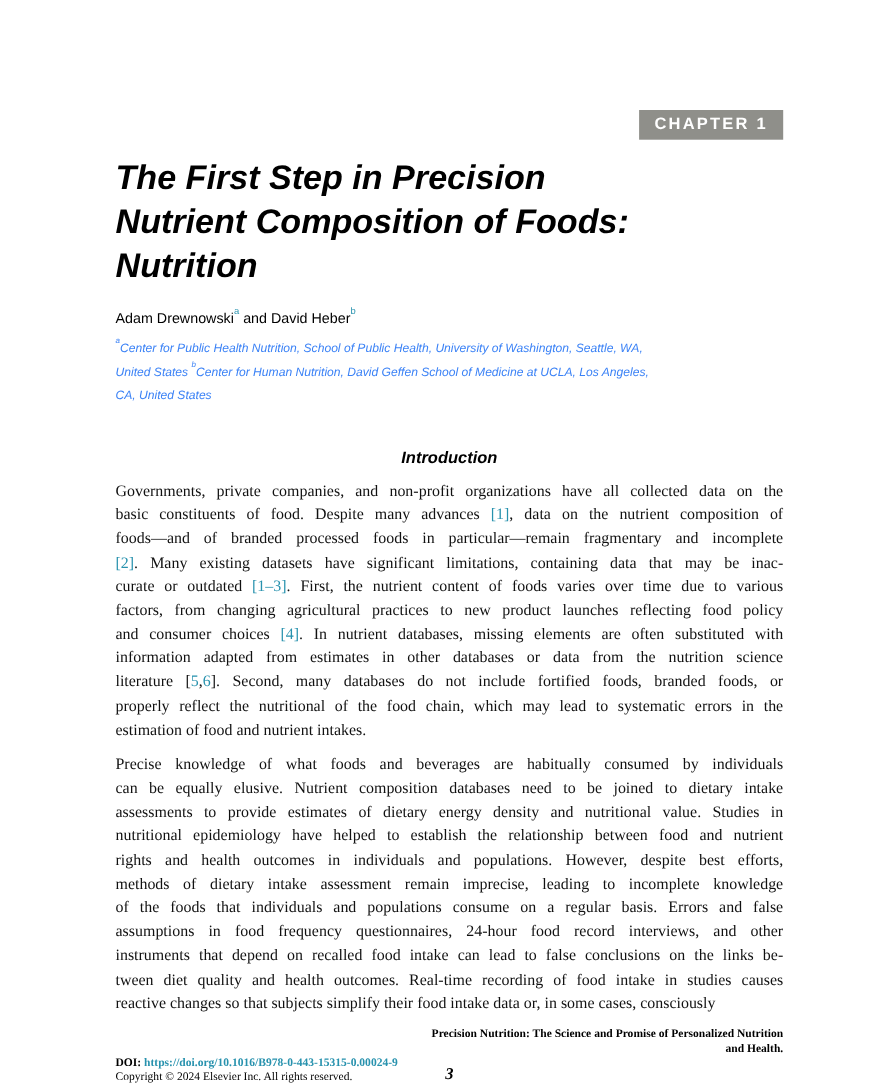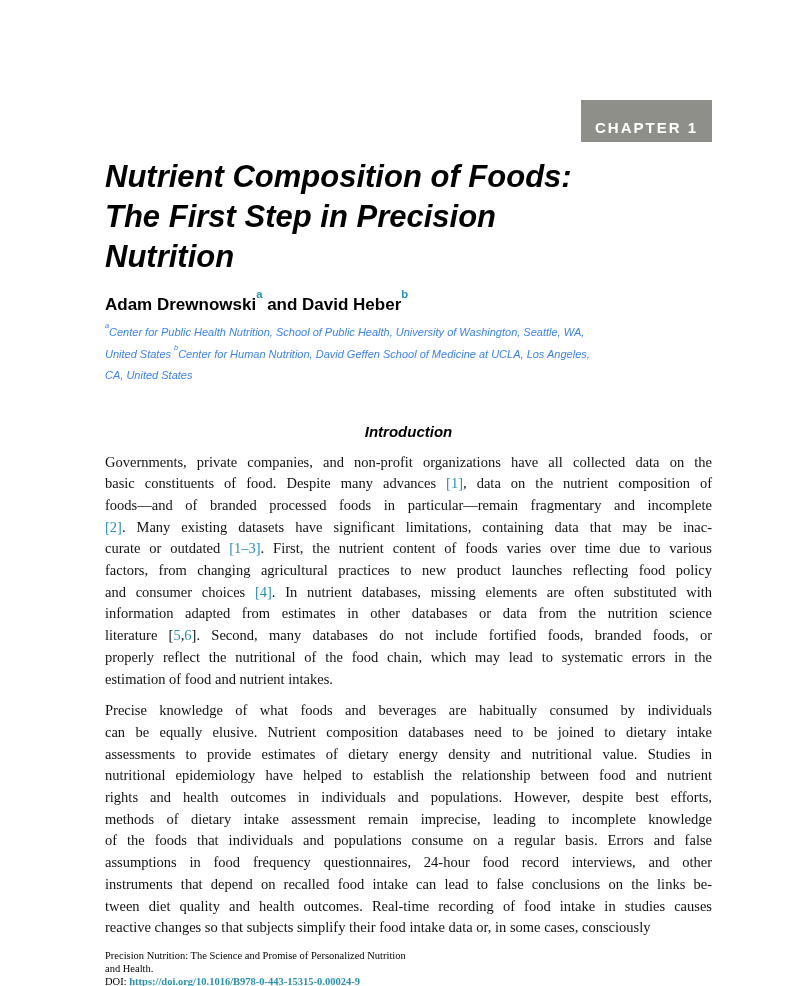--- a/index.html
+++ b/index.html
@@ -12,32 +12,32 @@
     width:800px;height:986px;box-sizing:border-box;
     padding:100px 88px 0 105px;
     position:relative;overflow:hidden;background:#ffffff;
     color:var(--text-black);
   }
   .badge-row{display:flex;justify-content:flex-end;}
   .chapter-badge{
     background:var(--badge-gray);color:#ffffff;
     font-family:"Liberation Sans",sans-serif;font-weight:700;
     font-size:15px;line-height:20px;letter-spacing:2px;
-    padding:18px 14px 4px 14px;
+    padding:3px 14px 4px 14px;
   }
   .title{
     margin:15px 0 0 0;
     font-family:"Liberation Sans",sans-serif;
     font-style:italic;font-weight:700;
     font-size:31px;line-height:40px;color:#000000;
   }
   .authors{
     margin:18px 0 0 0;
     font-family:"Liberation Sans",sans-serif;
-    font-weight:700;font-size:17px;line-height:20px;color:#000;
+    font-weight:400;font-size:13px;line-height:20px;color:#000;
   }
   .affiliations{
     margin:7px 0 0 0;
     font-family:"Liberation Sans",sans-serif;
     font-style:italic;font-size:11px;line-height:21.5px;color:#3b82f6;
   }
   .affiliations .tline{white-space:nowrap;}
   .section-heading{
     margin:33px 0 0 0;
     font-family:"Liberation Sans",sans-serif;
@@ -50,41 +50,41 @@
   }
   .para{margin:0 0 10px 0;}
   .para .tline.jl{text-align:justify;text-align-last:justify;}
   .cite{color:var(--accent-teal);}
   sup{font-size:66%;line-height:0;position:relative;top:-0.45em;}
   .footer{
     margin-top:2px;position:relative;
     font-family:"Liberation Serif",serif;
     font-size:10.5px;line-height:13px;color:#000;
   }
-  .footer .bold{font-weight:400;}
+  .footer .bold{font-weight:700;text-align:right;}
   .doi-link{color:var(--accent-teal);font-weight:700;}
   .page-number{
     position:absolute;left:50%;transform:translateX(-50%);
     bottom:1px;
     font-family:"Liberation Serif",serif;
     font-style:italic;font-weight:700;font-size:15px;line-height:15px;
   }
 </style>
 </head>
 <body>
 
 <div class="page">
 
   <div class="badge-row">
     <div class="chapter-badge">CHAPTER 1</div>
   </div>
 
   <h1 class="title">
+      <div class="tline jl">The First Step in Precision</div>
       <div class="tline jl">Nutrient Composition of Foods:</div>
-      <div class="tline jl">The First Step in Precision</div>
       <div class="tline">Nutrition</div>
     </h1>
 
   <p class="authors">Adam Drewnowski<sup class="cite">a</sup> and David Heber<sup class="cite">b</sup></p>
 
   <div class="affiliations">
       <div class="tline jl"><sup>a</sup>Center for Public Health Nutrition, School of Public Health, University of Washington, Seattle, WA,</div>
       <div class="tline jl">United States <sup>b</sup>Center for Human Nutrition, David Geffen School of Medicine at UCLA, Los Angeles,</div>
       <div class="tline">CA, United States</div>
     </div>

